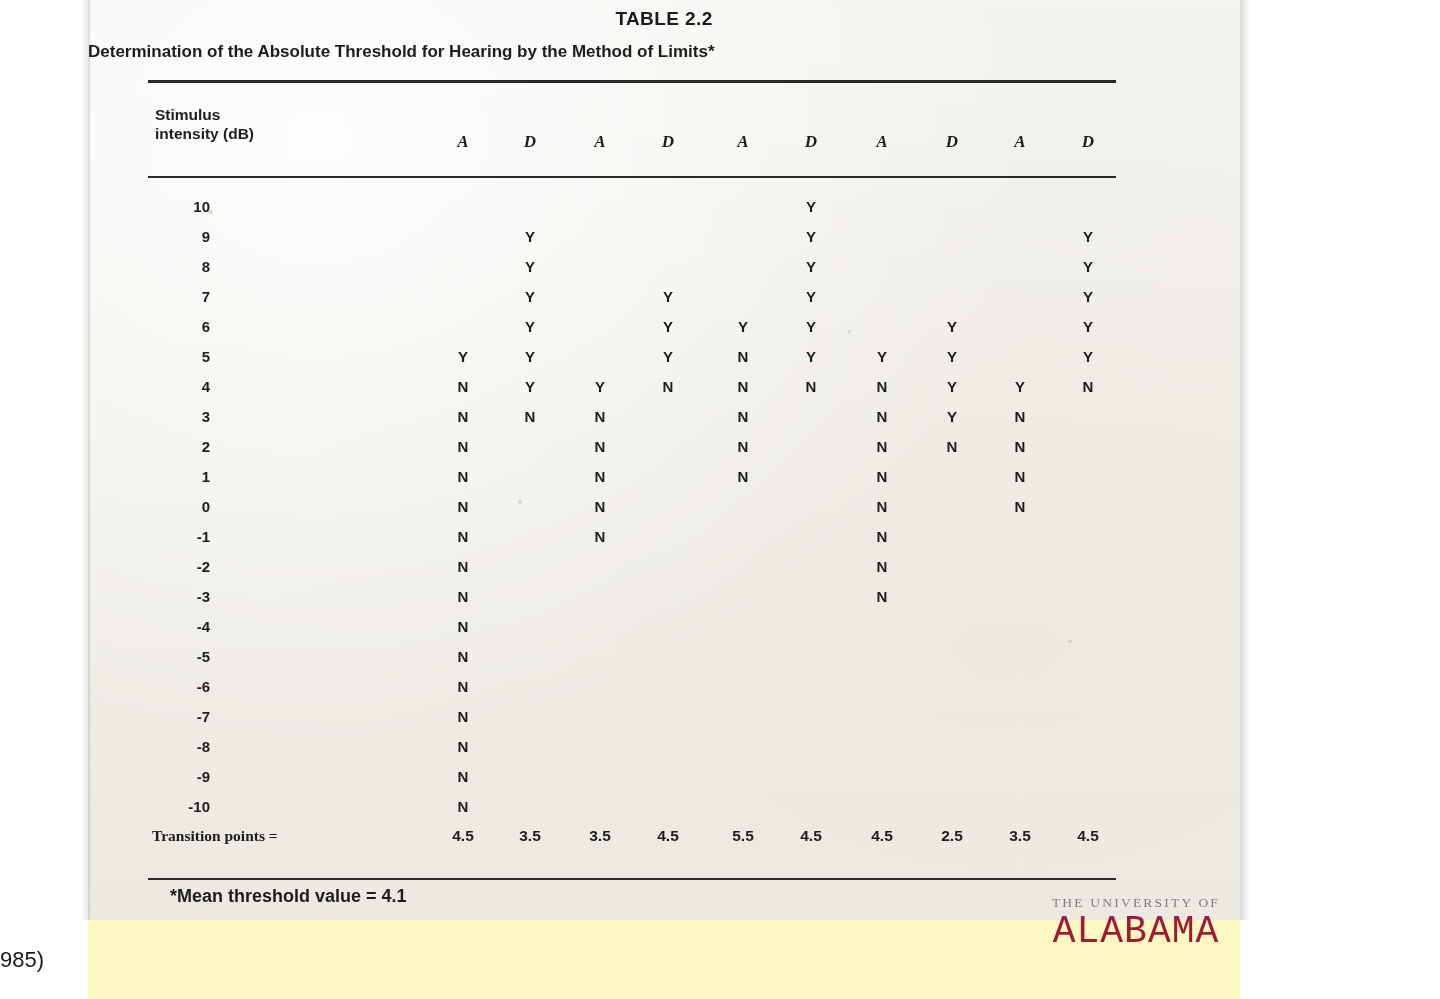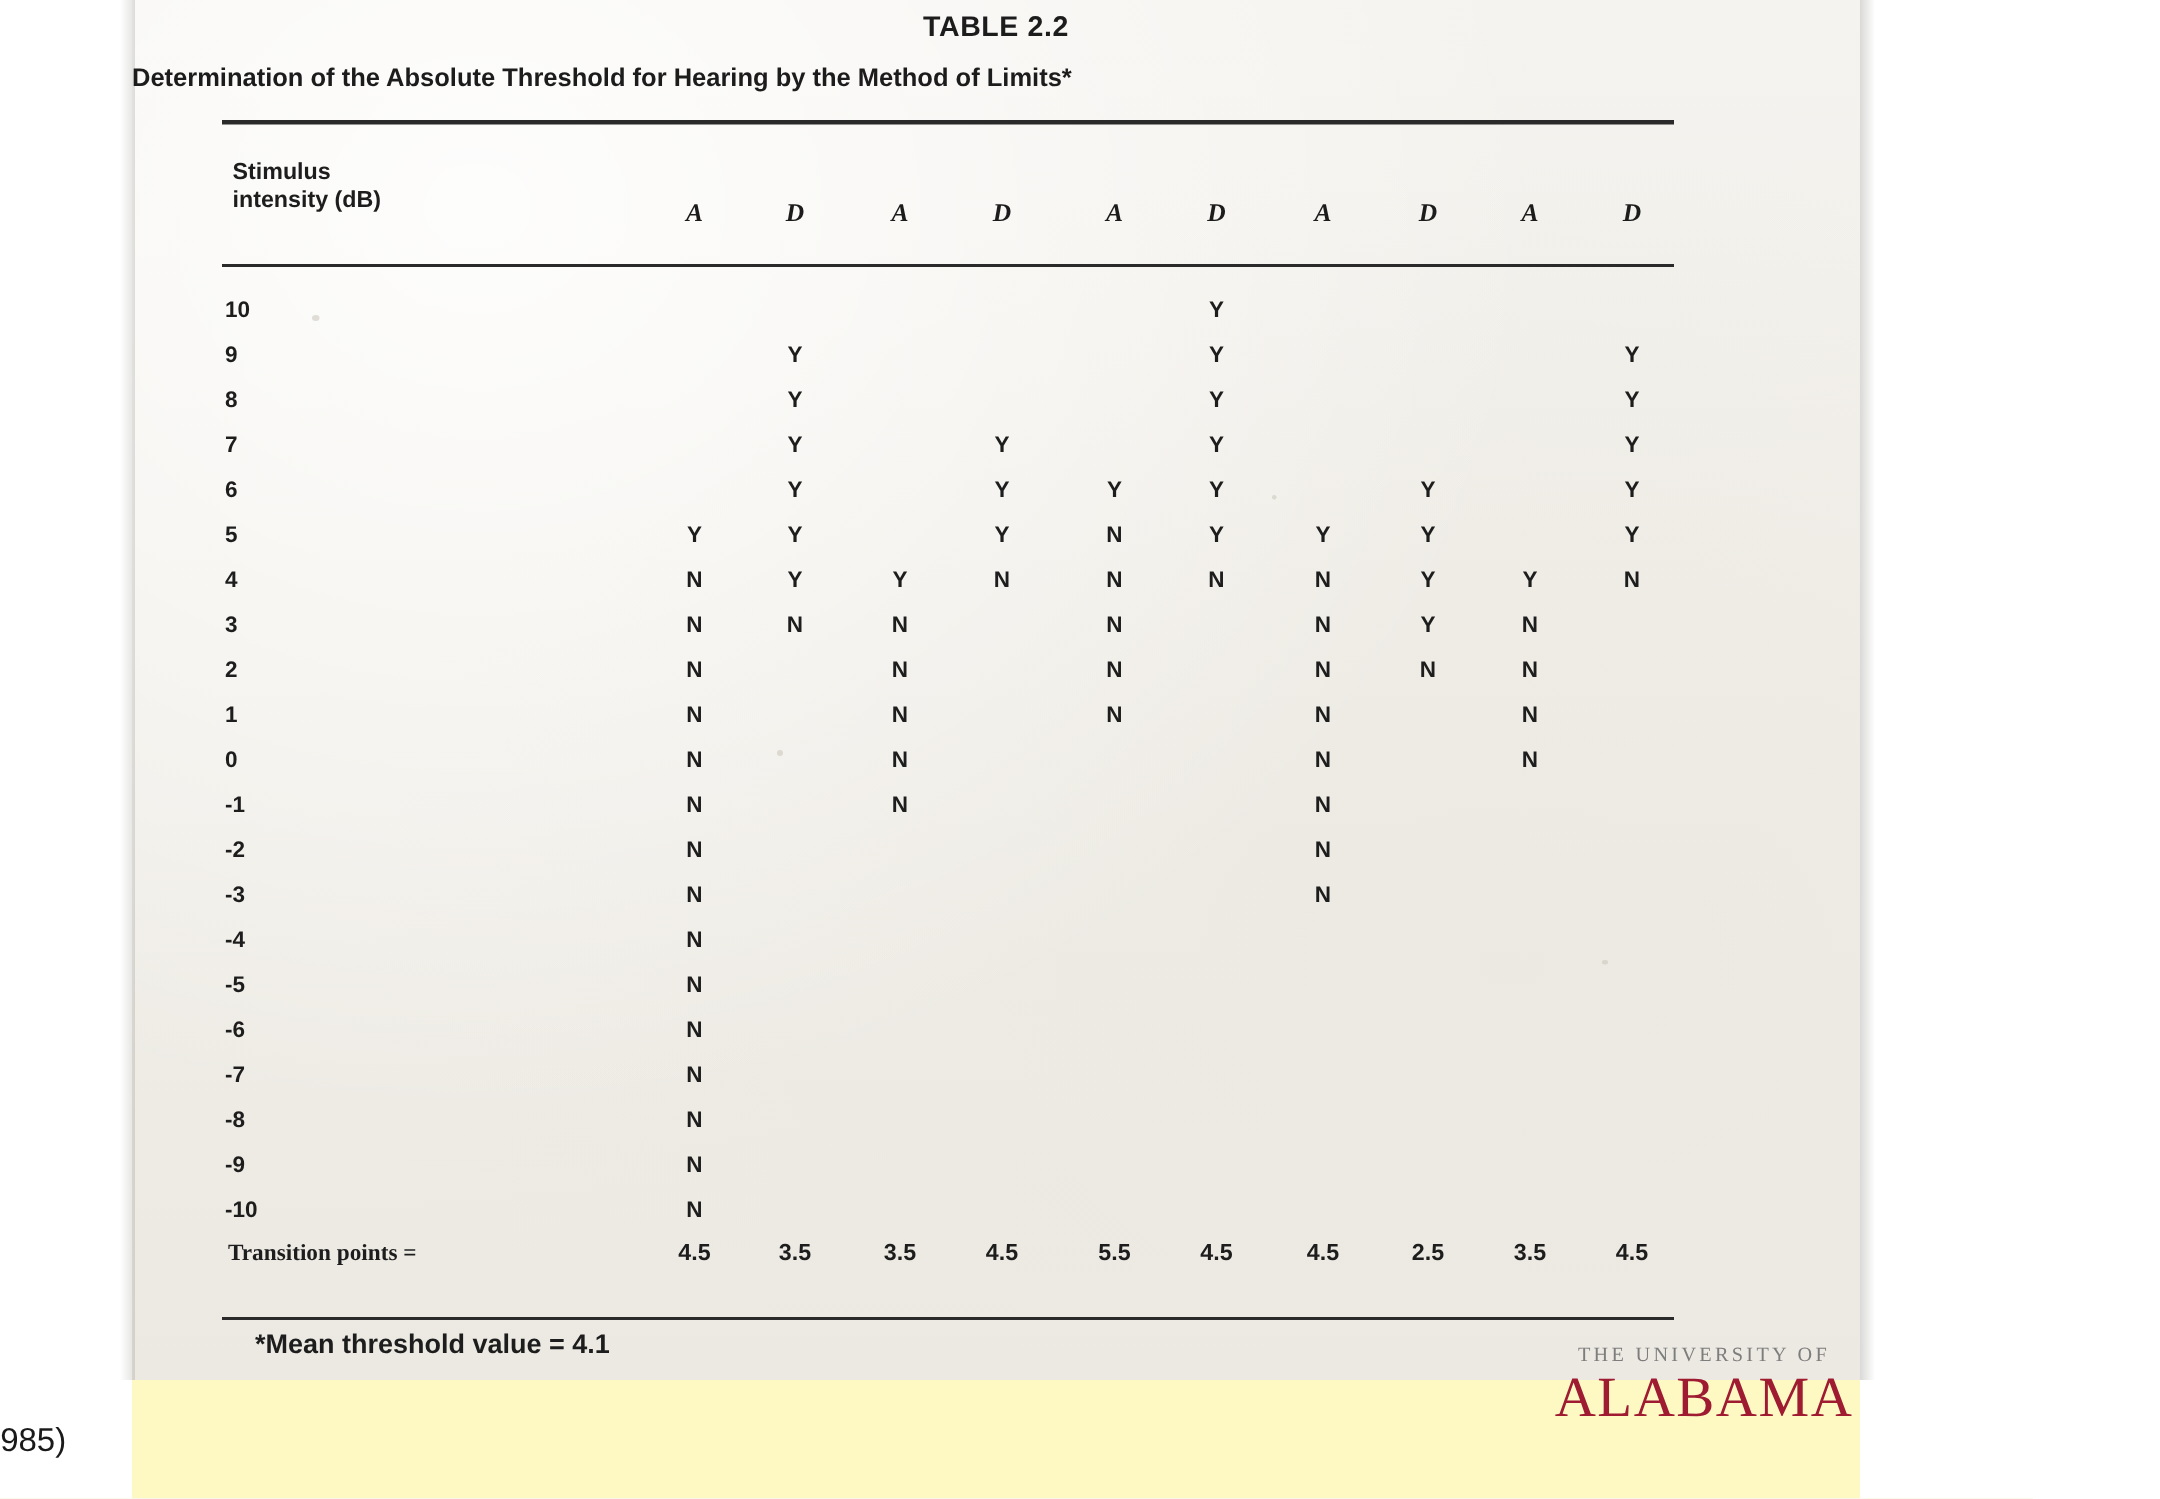--- a/index.html
+++ b/index.html
@@ -111,20 +111,21 @@
     font-weight: bold;
     color: #1c1c1c;
     font-family: "Liberation Serif", serif;
   }
 
   .dbcol {
     position: absolute;
     left: 150px;
     top: 192px;
     width: 60px;
+    text-align: right;
     font-size: 15px;
     font-weight: bold;
     color: #1d1d1d;
     font-family: "Liberation Sans", sans-serif;
   }
   .dbcol div {
     height: 30px;
     line-height: 30px;
   }
 
@@ -183,21 +184,21 @@
   .logo-top {
     font-size: 13.5px;
     letter-spacing: 2.2px;
     color: #7d7d7d;
     font-family: "Liberation Serif", serif;
   }
   .logo-main {
     font-size: 38px;
     letter-spacing: 1px;
     color: #9e1b32;
-    font-family: Liberation Serif, serif;
+    font-family: Liberation Mono, monospace;
     line-height: 42px;
   }
 
   .citation {
     position: absolute;
     left: -6px;
     top: 947px;
     font-size: 22px;
     color: #1a1a1a;
     font-family: "Liberation Sans", sans-serif;

